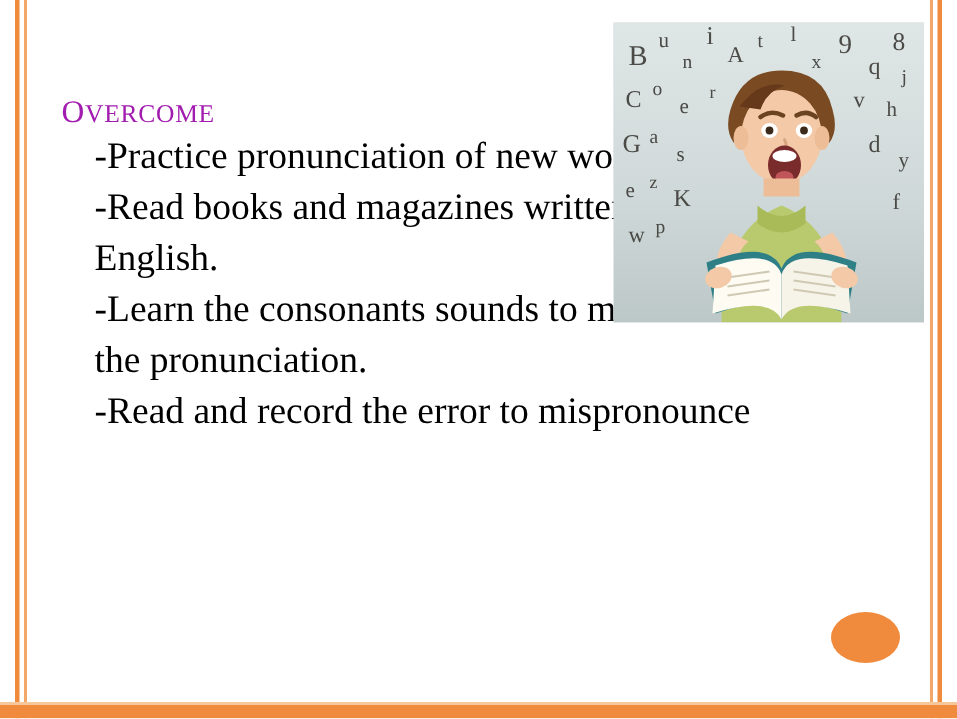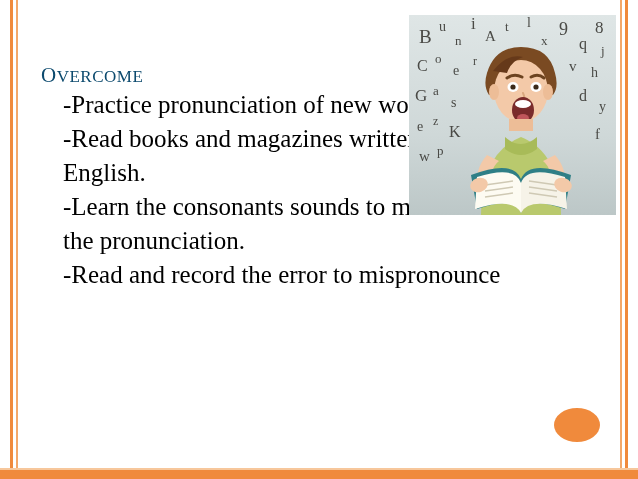--- a/index.html
+++ b/index.html
@@ -73,21 +73,21 @@
     bottom: 37px;
     width: 46px;
     height: 34px;
     border-radius: 50%;
     background: #f08a3c;
   }
   .title {
     position: absolute;
     left: 41px;
     top: 57px;
-    color: #0c4a6e;
+    color: #a21caf;
     font-family: "Liberation Serif", serif;
     font-size: 24px;
     letter-spacing: 0.5px;
     font-variant: small-caps;
     text-transform: lowercase;
     line-height: 1;
   }
   .title::first-letter {
     font-size: 30px;
   }

